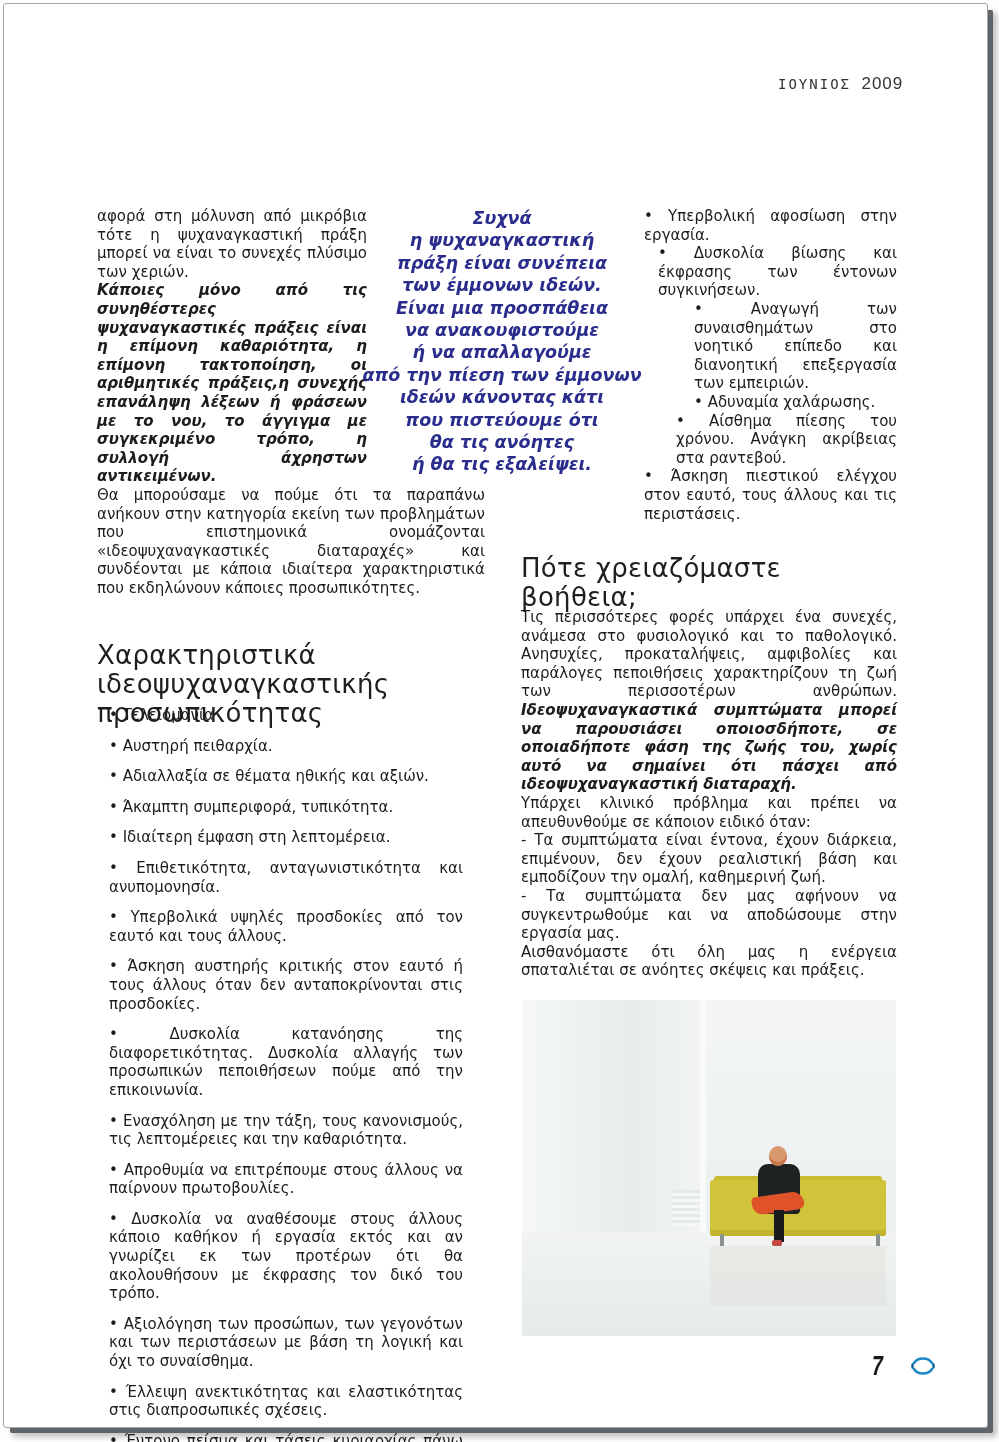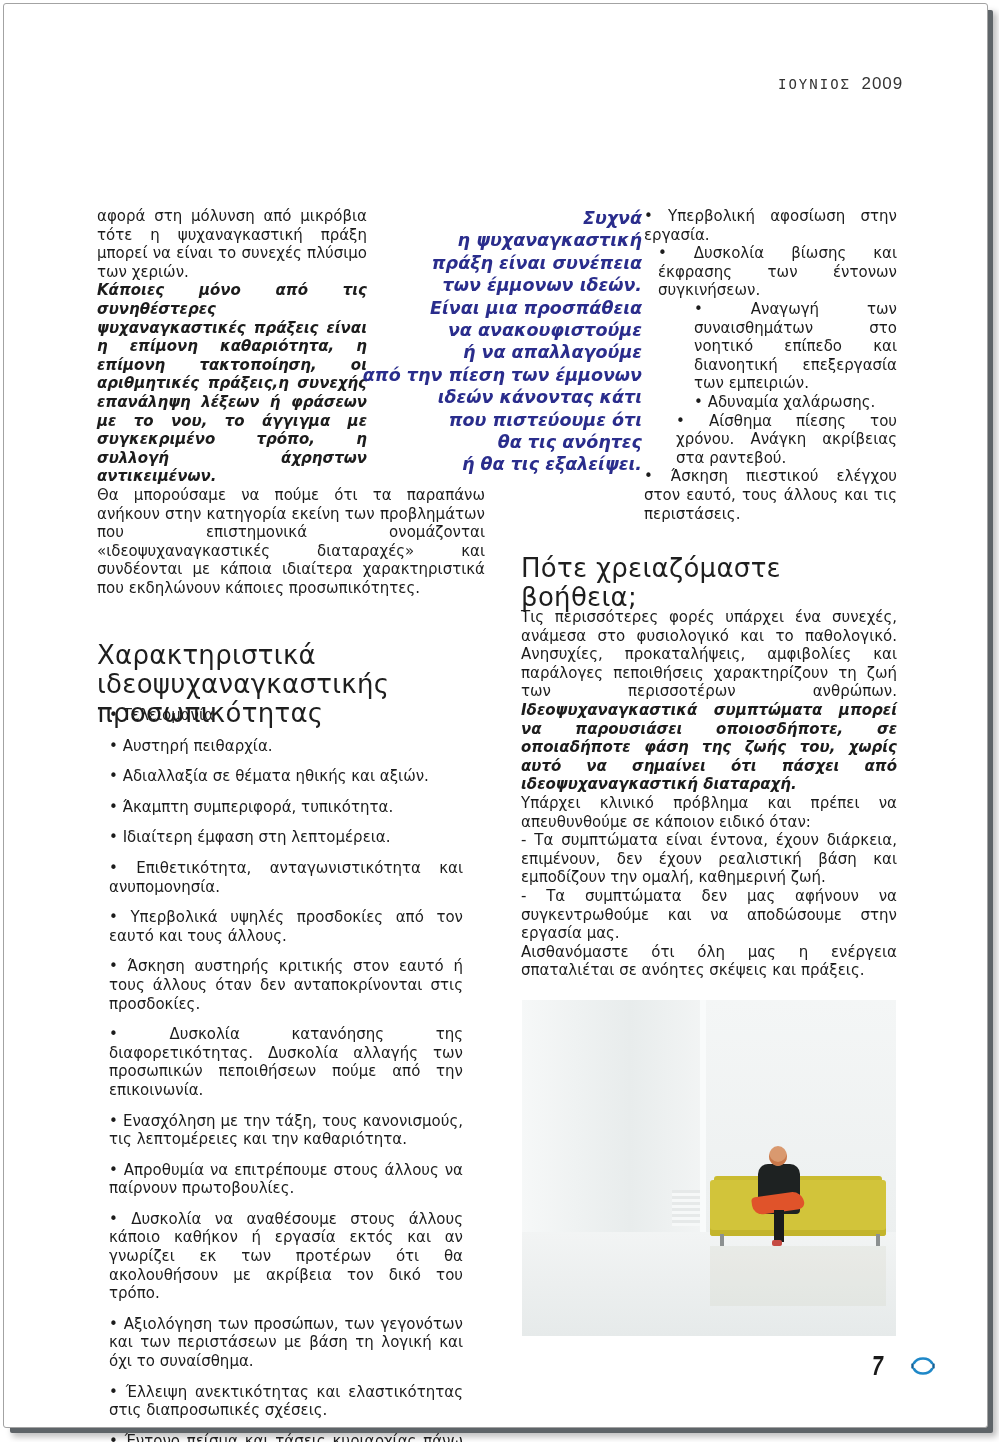--- a/index.html
+++ b/index.html
@@ -5,21 +5,21 @@
   html,body{margin:0;padding:0;background:#ffffff;}
   body{width:999px;height:1442px;position:relative;overflow:hidden;font-family:"DejaVu Sans","Liberation Sans",sans-serif;color:#1a1a1a;}
   .page{position:absolute;left:3px;top:3px;width:983px;height:1423px;background:#fff;border:1px solid #a3a3a3;border-radius:3px;box-shadow:6px 6px 0 -1px #5e6468, 9px 9px 6px rgba(0,0,0,0.25);}
   .header-date{position:absolute;left:774px;top:70px;font-family:"DejaVu Sans Mono","Liberation Mono",monospace;font-size:14px;letter-spacing:2px;color:#333;}
   .header-date .yr{font-family:"Liberation Sans",sans-serif;font-size:17px;letter-spacing:1px;}
   .txt{position:absolute;font-size:15px;line-height:18.6px;color:#1c1c1c;text-align:justify;}
   .txt p{margin:0;}
   .bi{font-weight:bold;font-style:italic;}
   .col-l-top{left:93px;top:203px;width:270px;}
   .col-l-top .wide{width:388px;}
-  .pull{position:absolute;left:358px;top:203px;width:280px;text-align:right;font-style:italic;font-weight:bold;color:#2a2d8c;font-size:17.5px;line-height:22.4px;font-family:"DejaVu Sans","Liberation Sans",sans-serif;}
+  .pull{position:absolute;left:358px;top:203px;width:280px;text-align:center;font-style:italic;font-weight:bold;color:#2a2d8c;font-size:17.5px;line-height:22.4px;font-family:"DejaVu Sans","Liberation Sans",sans-serif;}
   .pull div{white-space:nowrap;}
   .col-r-top{left:640px;top:203px;width:253px;}
   .h2{position:absolute;font-weight:normal;font-size:26px;line-height:29px;color:#1e1e1e;letter-spacing:0.3px;font-family:"DejaVu Sans","Liberation Sans",sans-serif;}
   .h2-left{left:93px;top:615px;width:395px;}
   .h2-right{left:517px;top:528px;width:300px;}
   .list-left{left:93px;top:690px;width:378px;}
   .list-left p{margin:12px;}
   .col-r-body{left:517px;top:604px;width:376px;}
   .photo{position:absolute;left:518px;top:996px;width:374px;height:336px;background:linear-gradient(180deg,#f4f6f6 0%,#eef1f1 55%,#e9ecec 100%);overflow:hidden;}
   .photo .win{position:absolute;left:0;top:0;width:180px;height:336px;background:linear-gradient(90deg,#f6f8f8,#e8ecec 60%,#f2f4f4);}
@@ -86,21 +86,21 @@
     <p>• <span>Αυστηρή πειθαρχία.</span></p>
     <p>• <span>Αδιαλλαξία σε θέματα ηθικής και αξιών.</span></p>
     <p>• <span>Άκαμπτη συμπεριφορά, τυπικότητα.</span></p>
     <p>• <span>Ιδιαίτερη έμφαση στη λεπτομέρεια.</span></p>
     <p>• <span>Επιθετικότητα, ανταγωνιστικότητα και ανυπομονησία.</span></p>
     <p>• <span>Υπερβολικά υψηλές προσδοκίες από τον εαυτό και τους άλλους.</span></p>
     <p>• <span>Άσκηση αυστηρής κριτικής στον εαυτό ή τους άλλους όταν δεν ανταποκρίνονται στις προσδοκίες.</span></p>
     <p>• <span>Δυσκολία κατανόησης της διαφορετικότητας. Δυσκολία αλλαγής των προσωπικών πεποιθήσεων πούμε από την επικοινωνία.</span></p>
     <p>• <span>Ενασχόληση με την τάξη, τους κανονισμούς, τις λεπτομέρειες και την καθαριότητα.</span></p>
     <p>• <span>Απροθυμία να επιτρέπουμε στους άλλους να παίρνουν πρωτοβουλίες.</span></p>
-    <p>• <span>Δυσκολία να αναθέσουμε στους άλλους κάποιο καθήκον ή εργασία εκτός και αν γνωρίζει εκ των προτέρων ότι θα ακολουθήσουν με ακρίβεια τον δικό του τρόπο.</span></p>
+    <p>• <span>Δυσκολία να αναθέσουμε στους άλλους κάποιο καθήκον ή εργασία εκτός και αν γνωρίζει εκ των προτέρων ότι θα ακολουθήσουν με έκφρασης τον δικό του τρόπο.</span></p>
     <p>• <span>Αξιολόγηση των προσώπων, των γεγονότων και των περιστάσεων με βάση τη λογική και όχι το συναίσθημα.</span></p>
     <p>• <span>Έλλειψη ανεκτικότητας και ελαστικότητας στις διαπροσωπικές σχέσεις.</span></p>
     <p>• <span>Έντονο πείσμα και τάσεις κυριαρχίας πάνω στους άλλους.</span></p>
     <p>• <span>Υπολανθάνουσα και συγκαλυμμένη βίωση θυμού και οργής για όσους και όσα δεν είναι όπως θα έπρεπε.</span></p>
   </div>
 
   <h2 class="h2 h2-right">Πότε χρειαζόμαστε βοήθεια;</h2>
 
   <div class="txt col-r-body">
     <p><span>Τις περισσότερες φορές υπάρχει ένα συνεχές, ανάμεσα στο φυσιολογικό και το παθολογικό. Ανησυχίες, προκαταλήψεις, αμφιβολίες και παράλογες πεποιθήσεις χαρακτηρίζουν τη ζωή των περισσοτέρων ανθρώπων.</span> <span class="bi">Ιδεοψυχαναγκαστικά συμπτώματα μπορεί να παρουσιάσει οποιοσδήποτε, σε οποιαδήποτε φάση της ζωής του, χωρίς αυτό να σημαίνει ότι πάσχει από ιδεοψυχαναγκαστική διαταραχή.</span></p>

